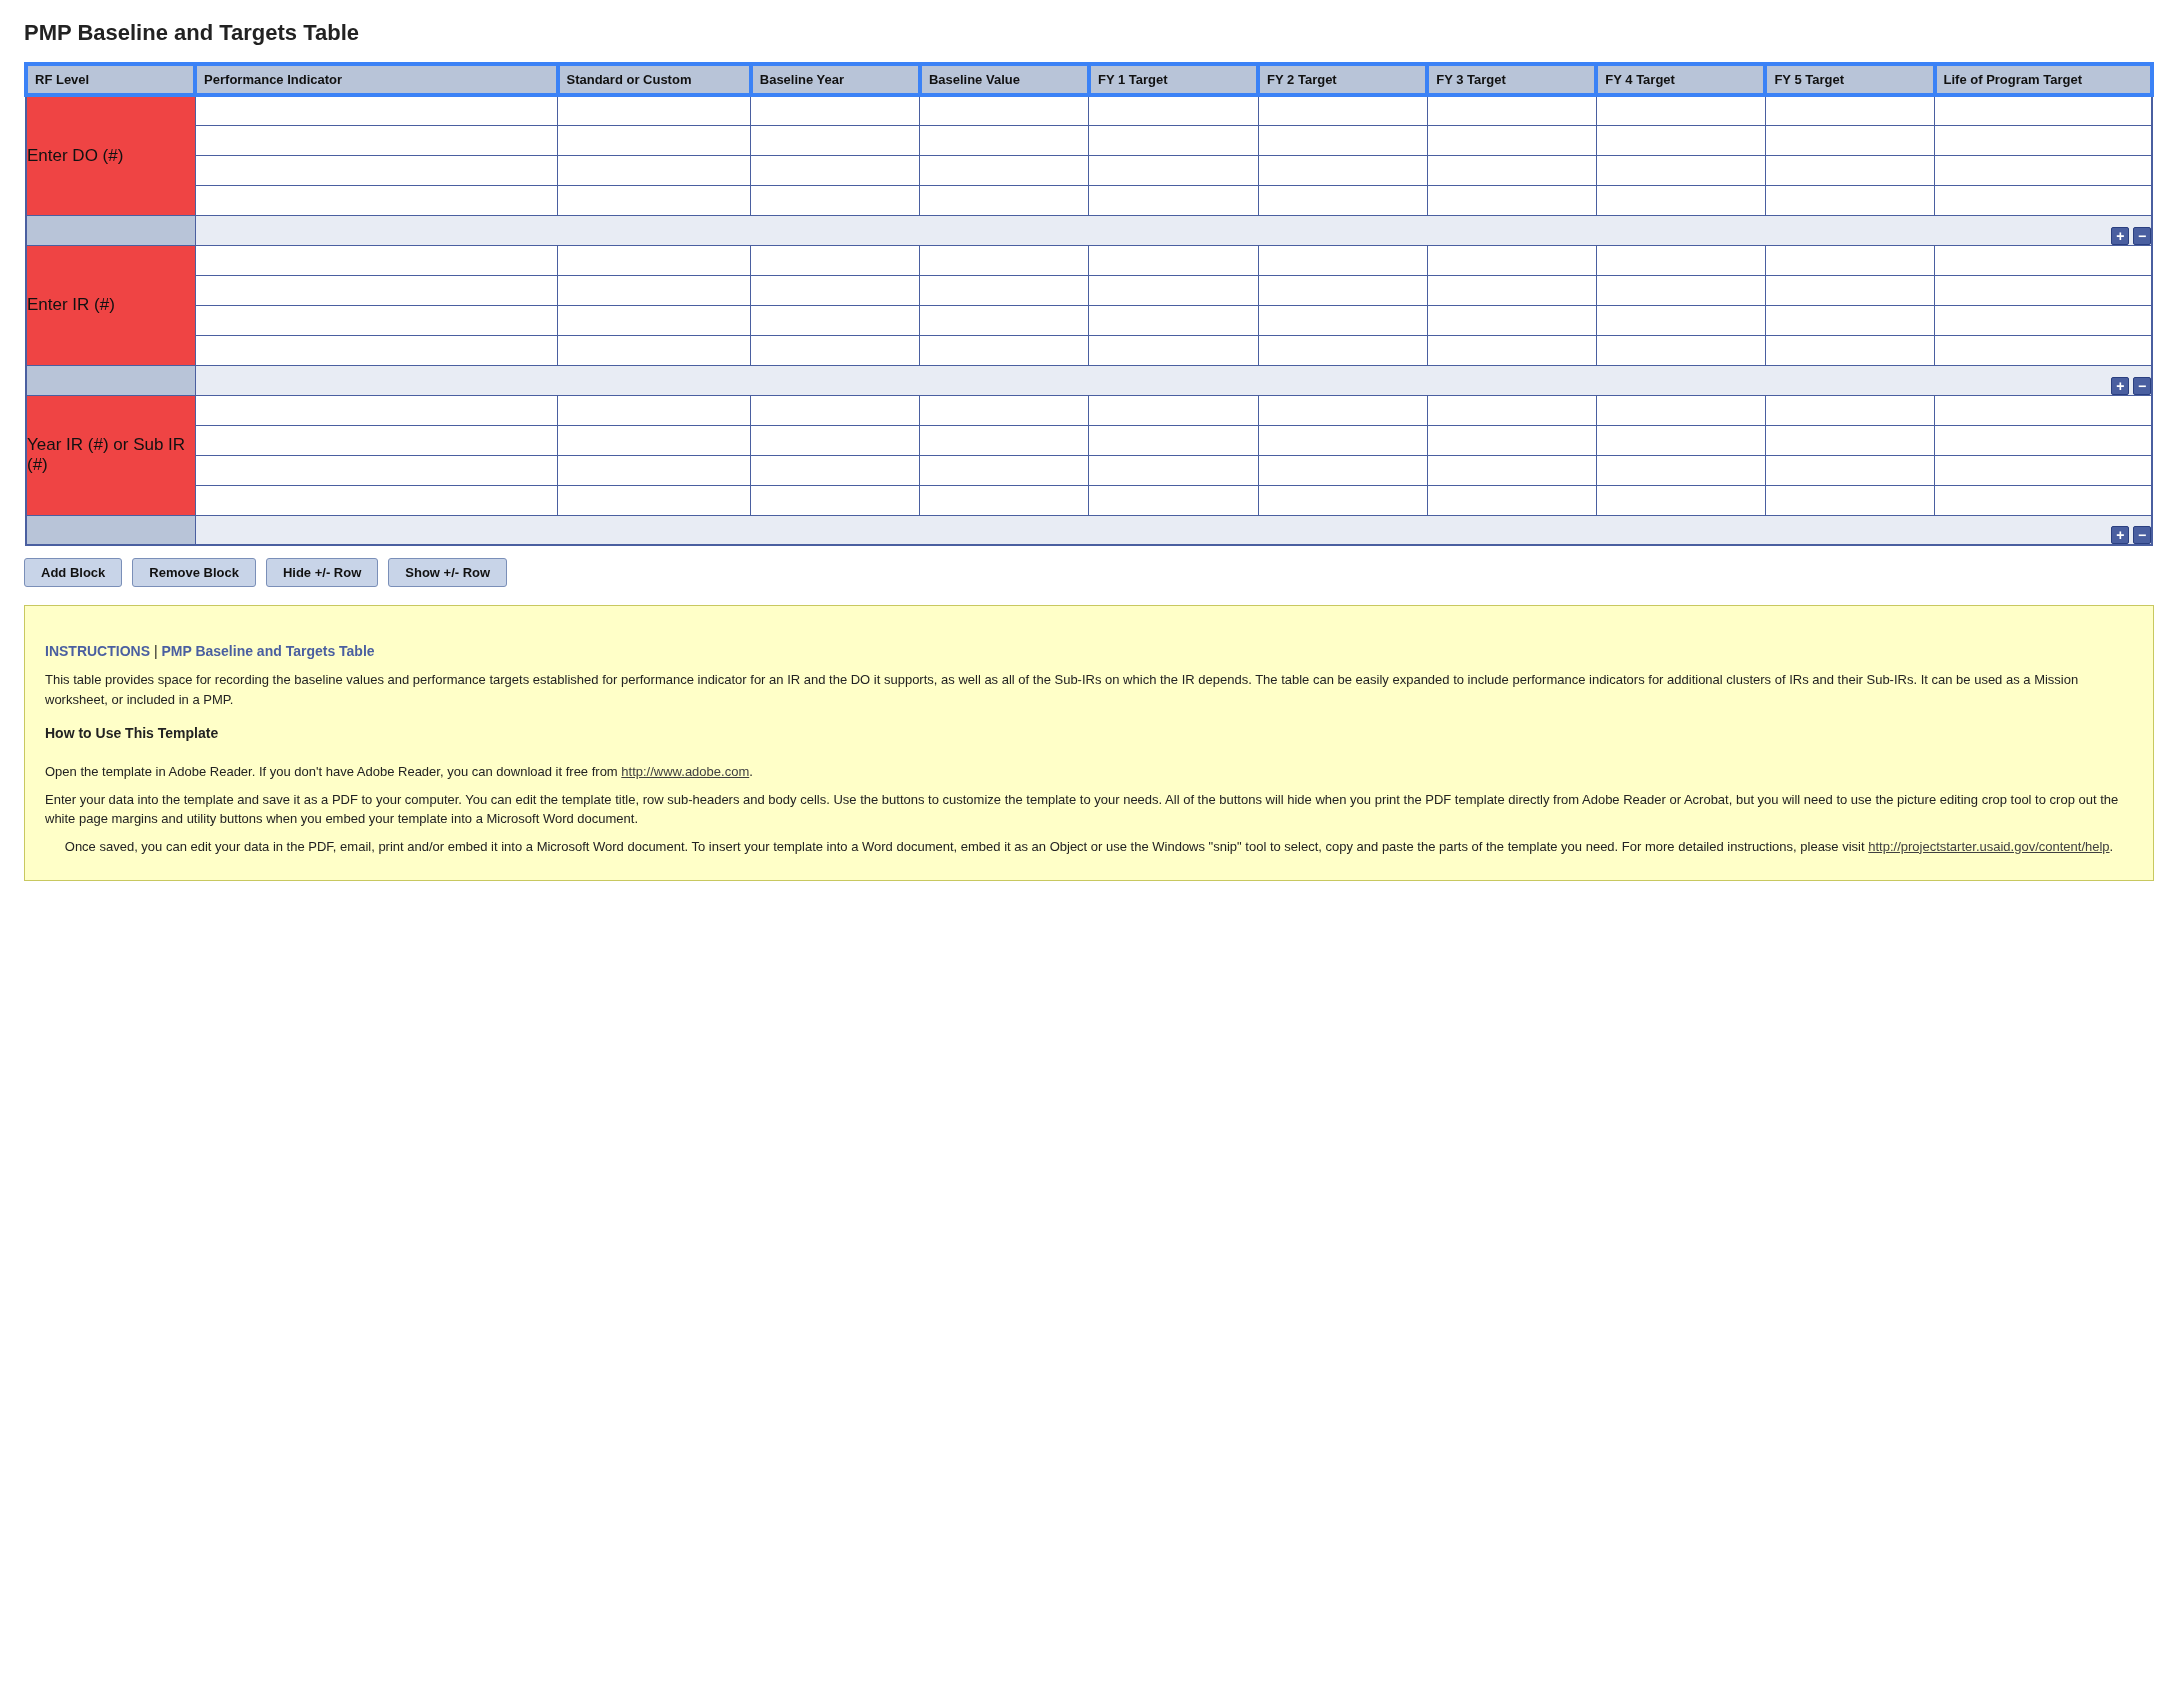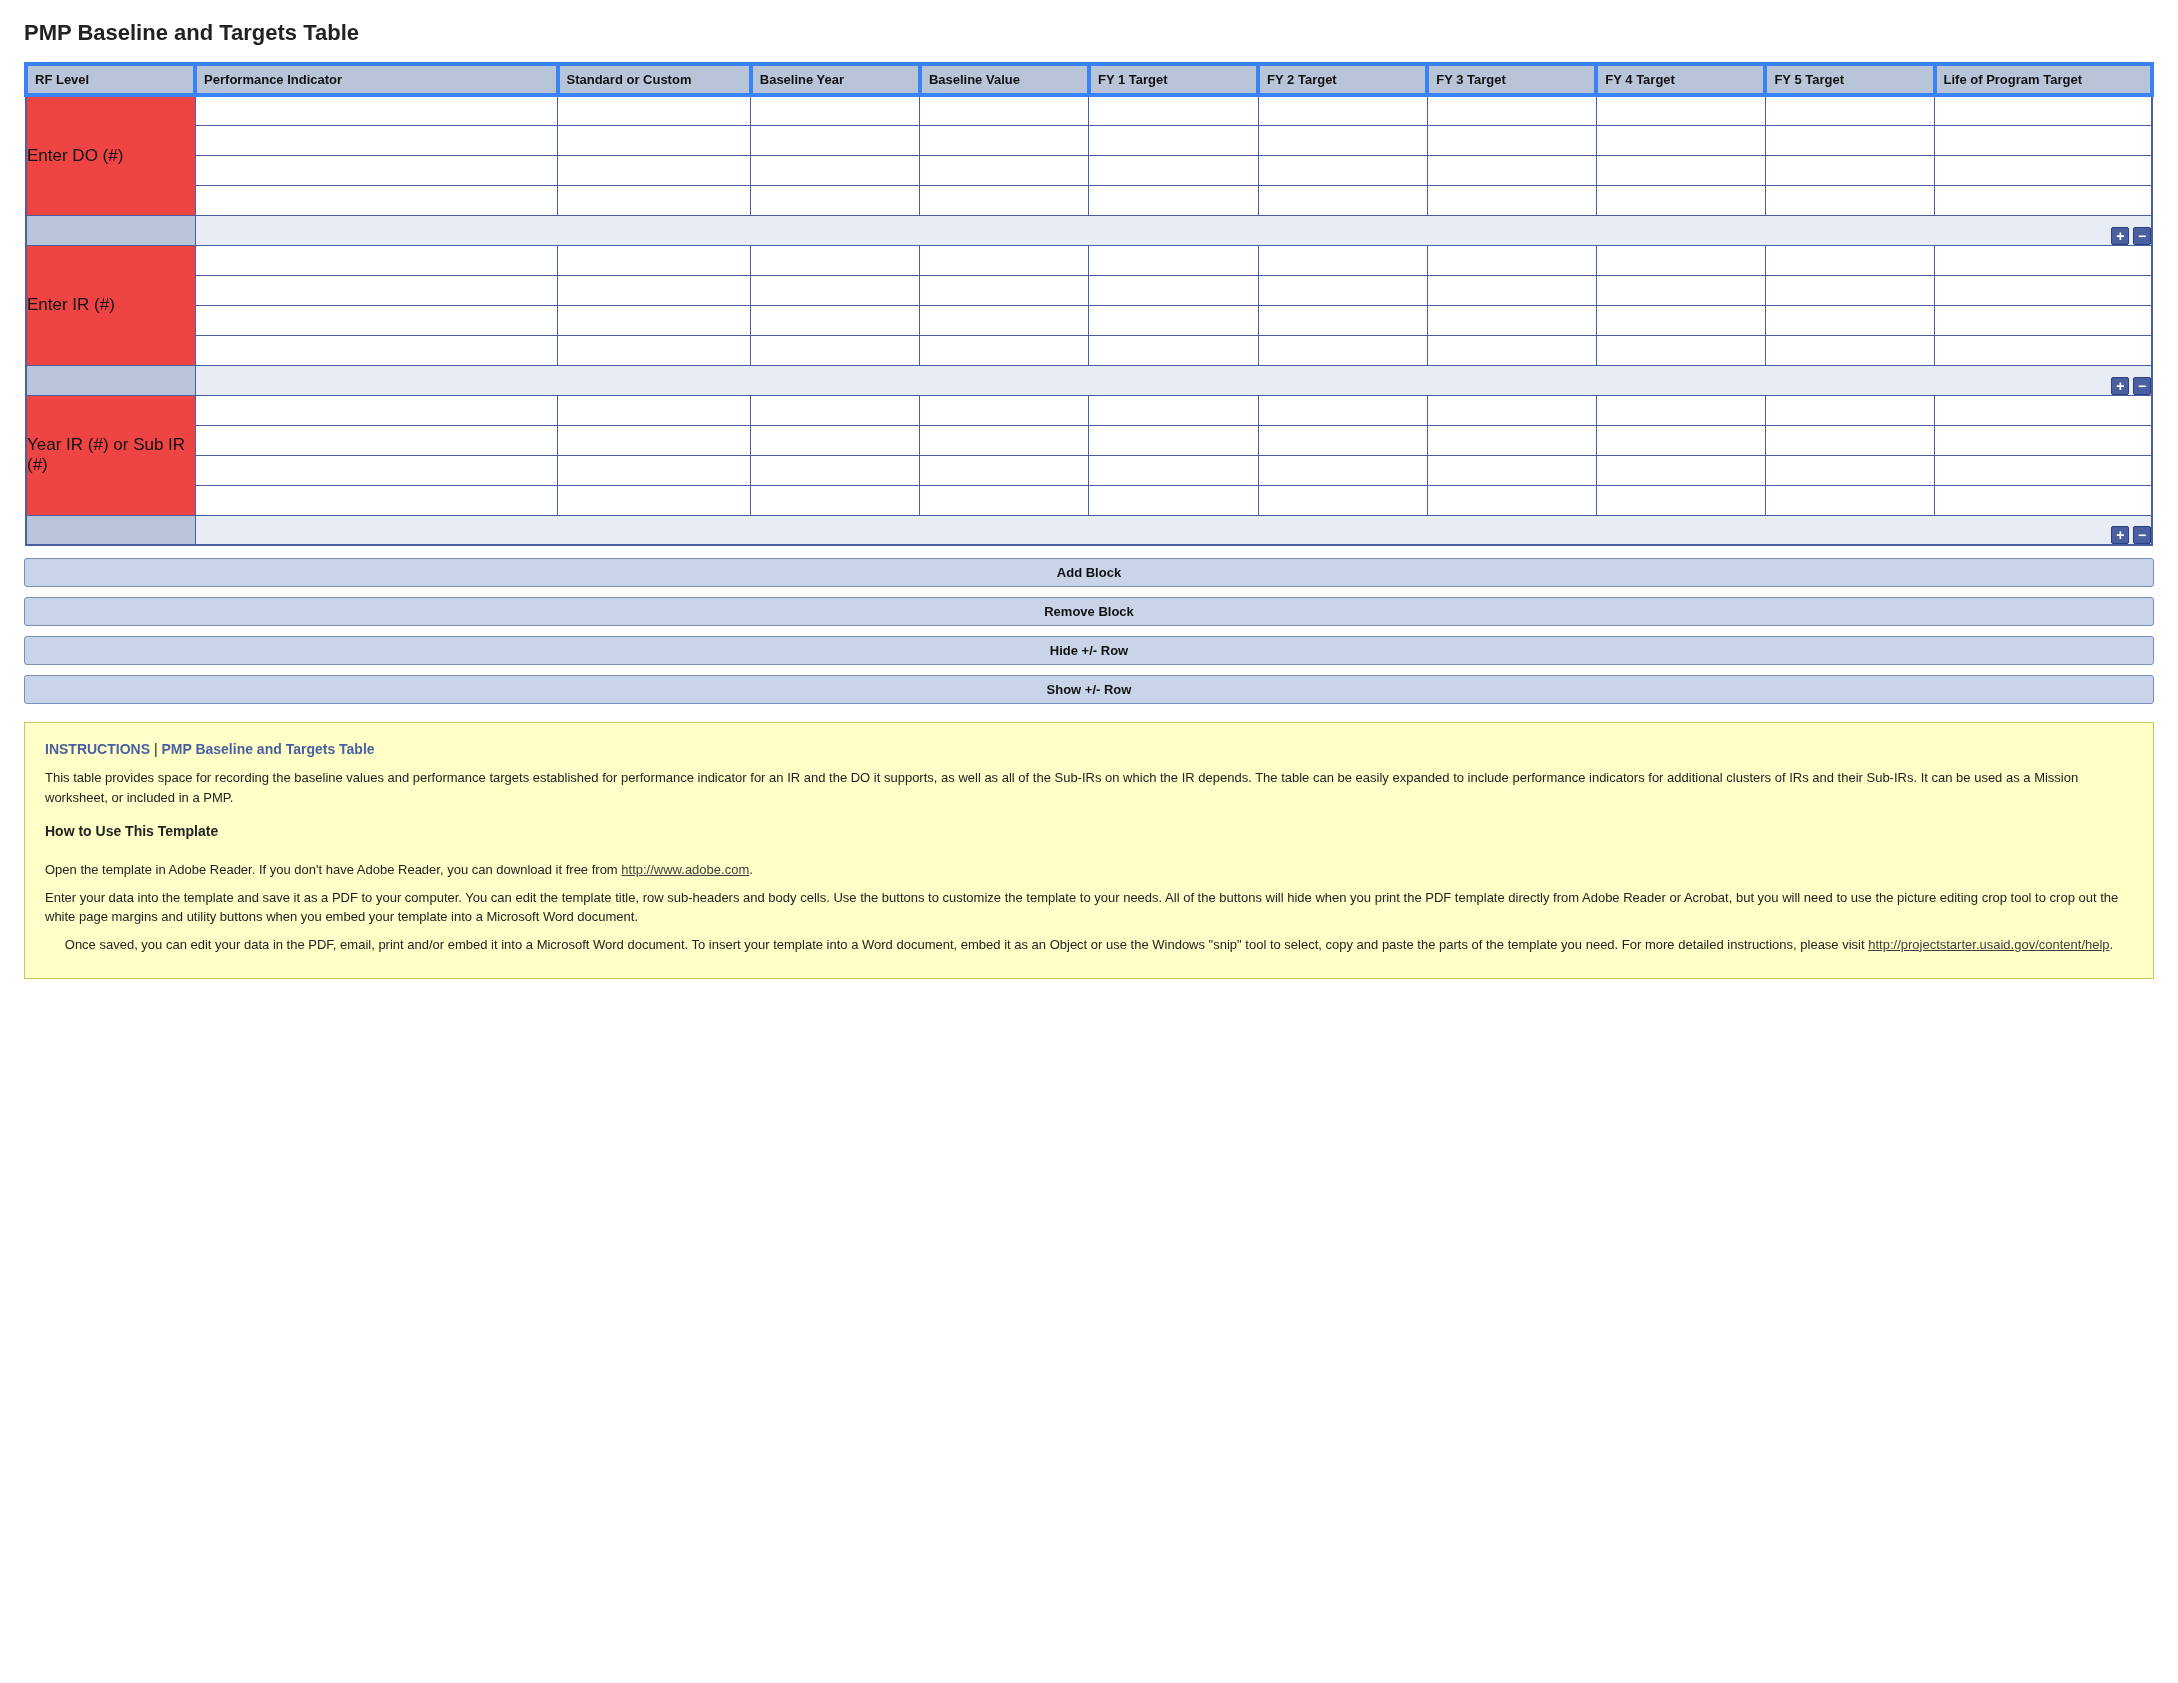--- a/index.html
+++ b/index.html
@@ -77,21 +77,20 @@
       background: #b8c4d8;
       font-weight: bold;
       padding: 6px 7px;
       vertical-align: top;
     }
     
     .btn-row {
       display: flex;
       gap: 10px;
       margin-bottom: 18px;
-      flex-direction: column;
     }
     .action-btn {
       padding: 6px 16px;
       font-size: 13px;
       font-weight: bold;
       background: #c8d4e8;
       border: 1px solid #7a8fb8;
       color: #111;
       cursor: pointer;
       border-radius: 3px;
@@ -104,20 +103,21 @@
       padding: 16px 20px;
       font-size: 13px;
       line-height: 1.5;
       color: #222;
     }
     .instructions-box .instr-header {
       font-weight: bold;
       color: #4a5fa0;
       font-size: 14px;
       margin-bottom: 8px;
+      margin-top: 19px;
     }
     .instructions-box .instr-header span.pipe {
       color: #222;
       font-weight: normal;
     }
     .instructions-box p {
       margin-bottom: 8px;
     }
     .instructions-box h3 {
       font-size: 14px;

